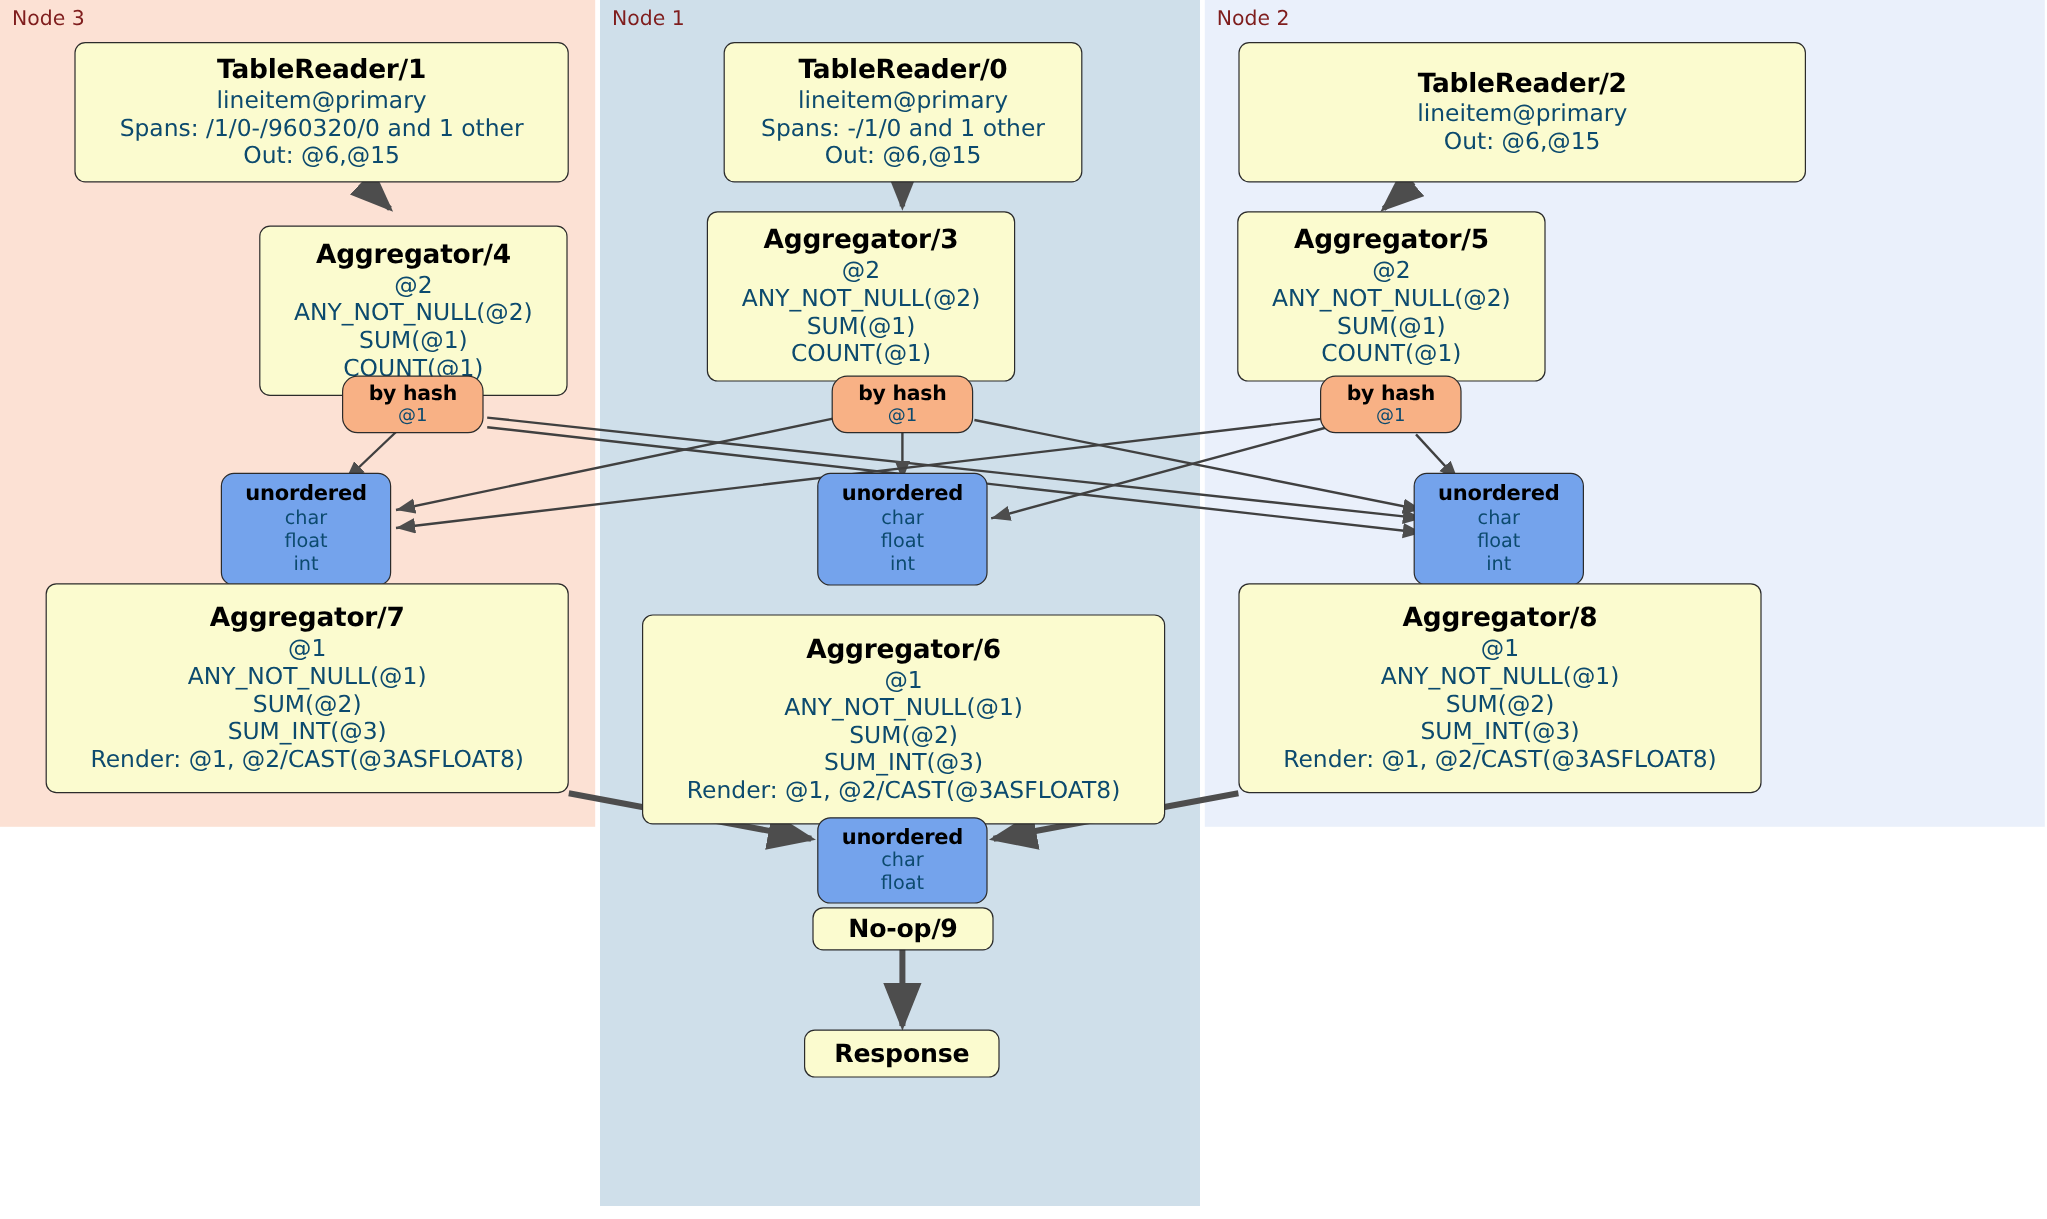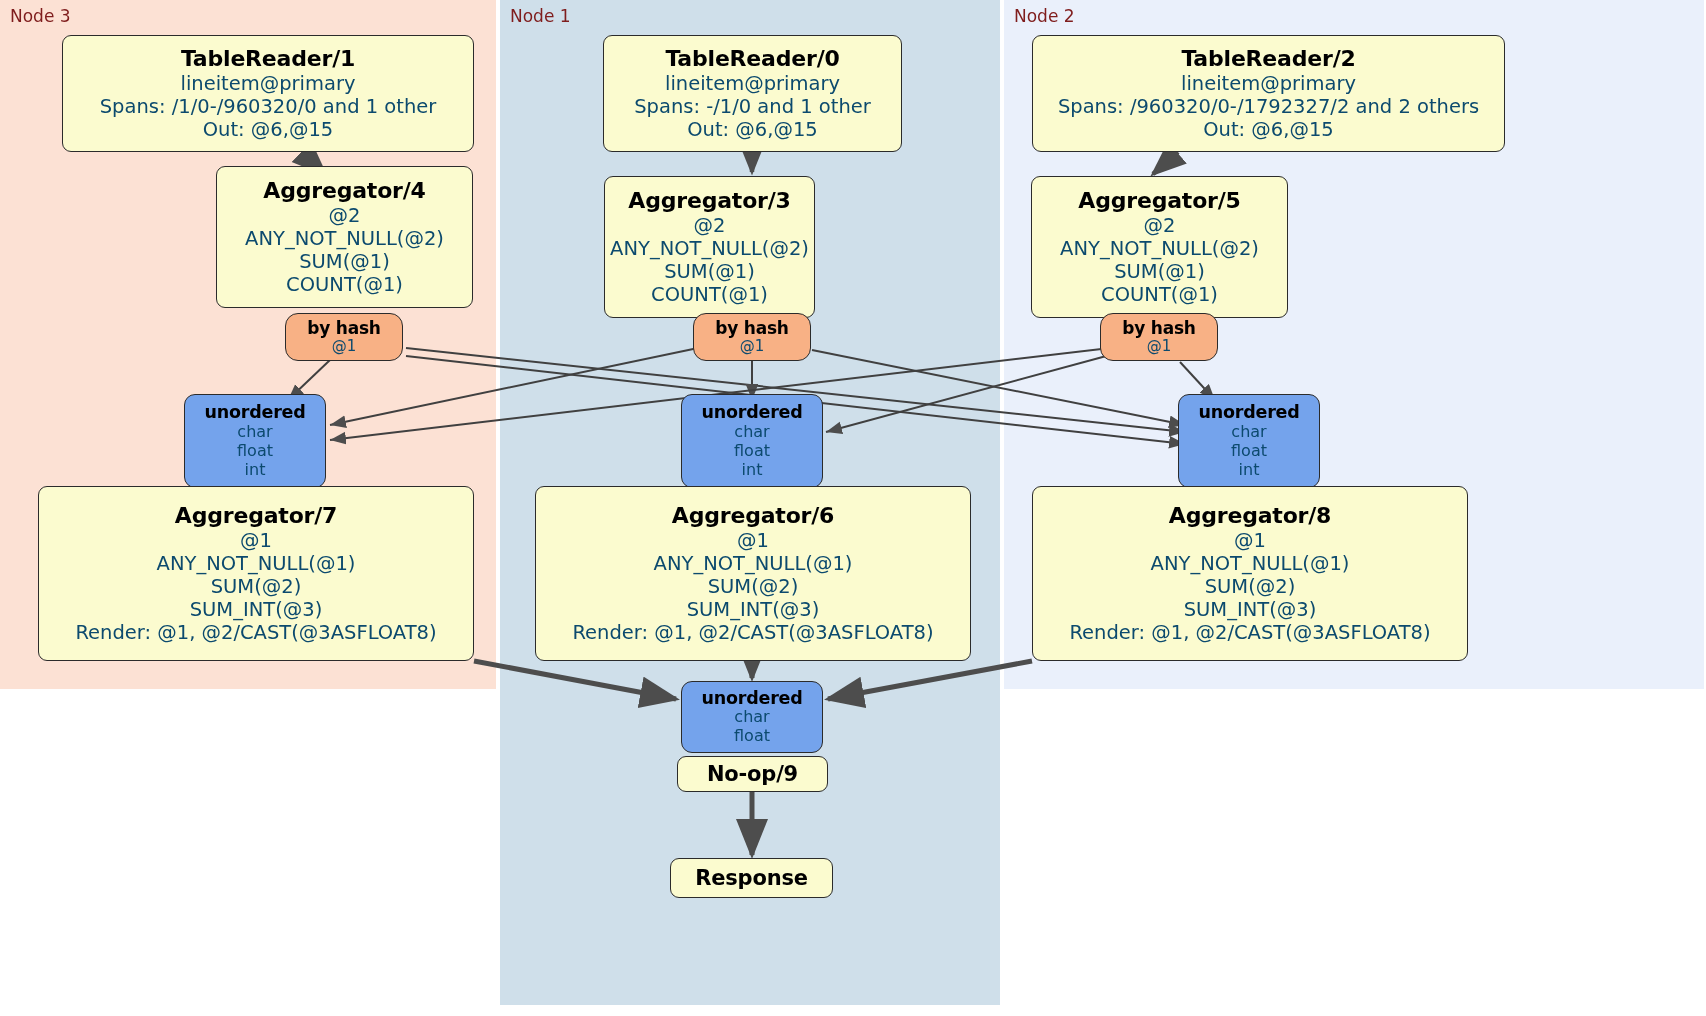--- a/index.html
+++ b/index.html
@@ -157,33 +157,32 @@
   <div class="box proc" style="left:603px; top:35px; width:299px; height:117px;">
     <div class="title">TableReader/0</div>
     <div class="sub">lineitem@primary</div>
     <div class="sub">Spans: -/1/0 and 1 other</div>
     <div class="sub">Out: @6,@15</div>
   </div>
 
   <div class="box proc" style="left:1032px; top:35px; width:473px; height:117px;">
     <div class="title">TableReader/2</div>
     <div class="sub">lineitem@primary</div>
-    <div class="sub">Spans: /960320/0-/1792327/2 and 2 others</div>
     <div class="sub">Out: @6,@15</div>
   </div>
 
-  <div class="box proc" style="left:216px; top:166px; width:257px; height:142px;">
+  <div class="box proc" style="left:216px; top:188px; width:257px; height:142px;">
     <div class="title">Aggregator/4</div>
     <div class="sub">@2</div>
     <div class="sub">ANY_NOT_NULL(@2)</div>
     <div class="sub">SUM(@1)</div>
     <div class="sub">COUNT(@1)</div>
   </div>
 
-  <div class="box proc" style="left:604px; top:176px; width:211px; height:142px;">
+  <div class="box proc" style="left:589px; top:176px; width:257px; height:142px;">
     <div class="title">Aggregator/3</div>
     <div class="sub">@2</div>
     <div class="sub">ANY_NOT_NULL(@2)</div>
     <div class="sub">SUM(@1)</div>
     <div class="sub">COUNT(@1)</div>
   </div>
 
   <div class="box proc" style="left:1031px; top:176px; width:257px; height:142px;">
     <div class="title">Aggregator/5</div>
     <div class="sub">@2</div>
@@ -230,21 +229,21 @@
 
   <div class="box proc" style="left:38px; top:486px; width:436px; height:175px;">
     <div class="title">Aggregator/7</div>
     <div class="sub">@1</div>
     <div class="sub">ANY_NOT_NULL(@1)</div>
     <div class="sub">SUM(@2)</div>
     <div class="sub">SUM_INT(@3)</div>
     <div class="sub">Render: @1, @2/CAST(@3ASFLOAT8)</div>
   </div>
 
-  <div class="box proc" style="left:535px; top:486px; width:436px; height:175px;">
+  <div class="box proc" style="left:535px; top:512px; width:436px; height:175px;">
     <div class="title">Aggregator/6</div>
     <div class="sub">@1</div>
     <div class="sub">ANY_NOT_NULL(@1)</div>
     <div class="sub">SUM(@2)</div>
     <div class="sub">SUM_INT(@3)</div>
     <div class="sub">Render: @1, @2/CAST(@3ASFLOAT8)</div>
   </div>
 
   <div class="box proc" style="left:1032px; top:486px; width:436px; height:175px;">
     <div class="title">Aggregator/8</div>

